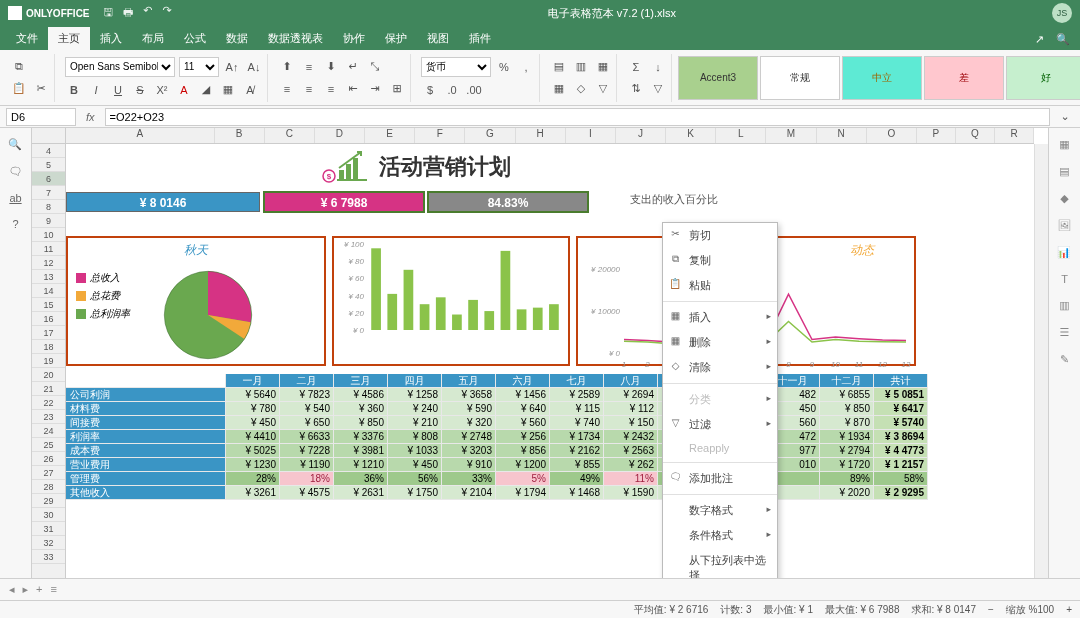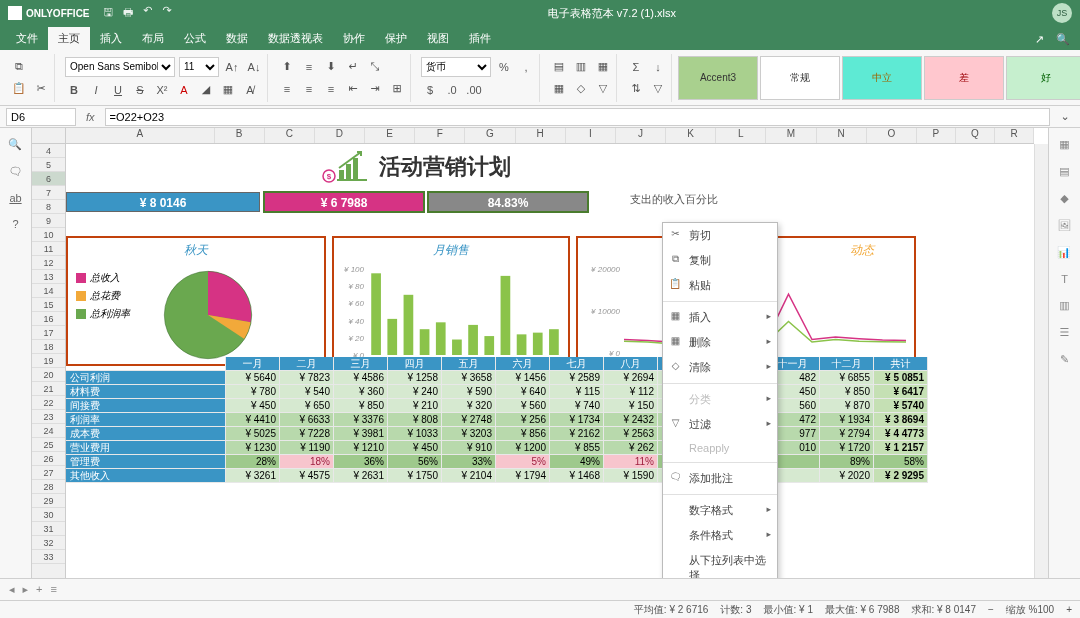--- a/index.html
+++ b/index.html
@@ -64,21 +64,21 @@
 .kpi { color: #fff; text-align: center; font-weight: bold; font-size: 12px; line-height: 20px; border: 1px solid #666; }
 .kpi.sel { outline: 2px solid #4a7c2e; outline-offset: -1px; }
 
 
 .chartbox { position: absolute; background: #fff; border: 2px solid #c2410c; font-style: italic; }
 .chart-title { text-align: center; font-size: 12px; color: #3a95c5; padding: 4px 0; }
 .legend-item { display: flex; align-items: center; gap: 4px; font-size: 10px; margin: 4px 0; }
 .legend-sq { width: 10px; height: 10px; }
 
 
-.tbl { position: absolute; top: 213px; left: 0; font-size: 10px; }
+.tbl { position: absolute; top: 230px; left: 0; font-size: 10px; }
 .tbl-row { display: flex; height: 14px; }
 .tbl-cell { border-right: 1px solid #e8e8e8; border-bottom: 1px solid #e8e8e8; padding: 0 3px; text-align: right; line-height: 14px; white-space: nowrap; overflow: hidden; }
 .tbl-head { background: #3a95c5; color: #fff; text-align: center; font-weight: normal; }
 .tbl-rowhead { background: #3a95c5; color: #fff; text-align: left; padding-left: 4px; }
 .tbl-green1 { background: #d6e9d0; }
 .tbl-green2 { background: #b8d9ac; }
 .tbl-green3 { background: #9ec98c; }
 .tbl-pink { background: #f7c5cd; color: #a02040; }
 .tbl-total { background: #c5e0b4; font-weight: bold; }
 
@@ -372,21 +372,20 @@
           <svg width="140" height="104" viewBox="0 0 100 100">
             <circle cx="50" cy="50" r="42" fill="#6aa84f"></circle>
             <path d="M50 50 L50 8 A42 42 0 0 1 91 57 Z" fill="#d63384"></path>
             <path d="M50 50 L91 57 A42 42 0 0 1 85 73 Z" fill="#f2a93a"></path>
             <ellipse cx="50" cy="50" rx="42" ry="42" fill="none" stroke="#3a6a2e" stroke-width="0.5"></ellipse>
           </svg>
         </div>
       </div>
 
       <div class="chartbox" style="top:92px; left:266px; width:238px; height:130px;">
-        <div class="chart-title">月销售</div>
         <svg id="bar-svg" width="236" height="108">
             <text x="30" y="95" font-size="8" fill="#999" text-anchor="end">¥ 0</text>
             <text x="30" y="77.8" font-size="8" fill="#999" text-anchor="end">¥ 20</text>
             <text x="30" y="60.6" font-size="8" fill="#999" text-anchor="end">¥ 40</text>
             <text x="30" y="43.4" font-size="8" fill="#999" text-anchor="end">¥ 60</text>
             <text x="30" y="26.200000000000003" font-size="8" fill="#999" text-anchor="end">¥ 80</text>
             <text x="30" y="9" font-size="8" fill="#999" text-anchor="end">¥ 100</text>
             <rect x="37.233333333333334" y="10.299999999999997" width="9.700000000000001" height="81.7" fill="#8bc34a"></rect>
             <rect x="53.400000000000006" y="55.88" width="9.700000000000001" height="36.12" fill="#8bc34a"></rect>
             <rect x="69.56666666666668" y="31.800000000000004" width="9.700000000000001" height="60.199999999999996" fill="#8bc34a"></rect>

